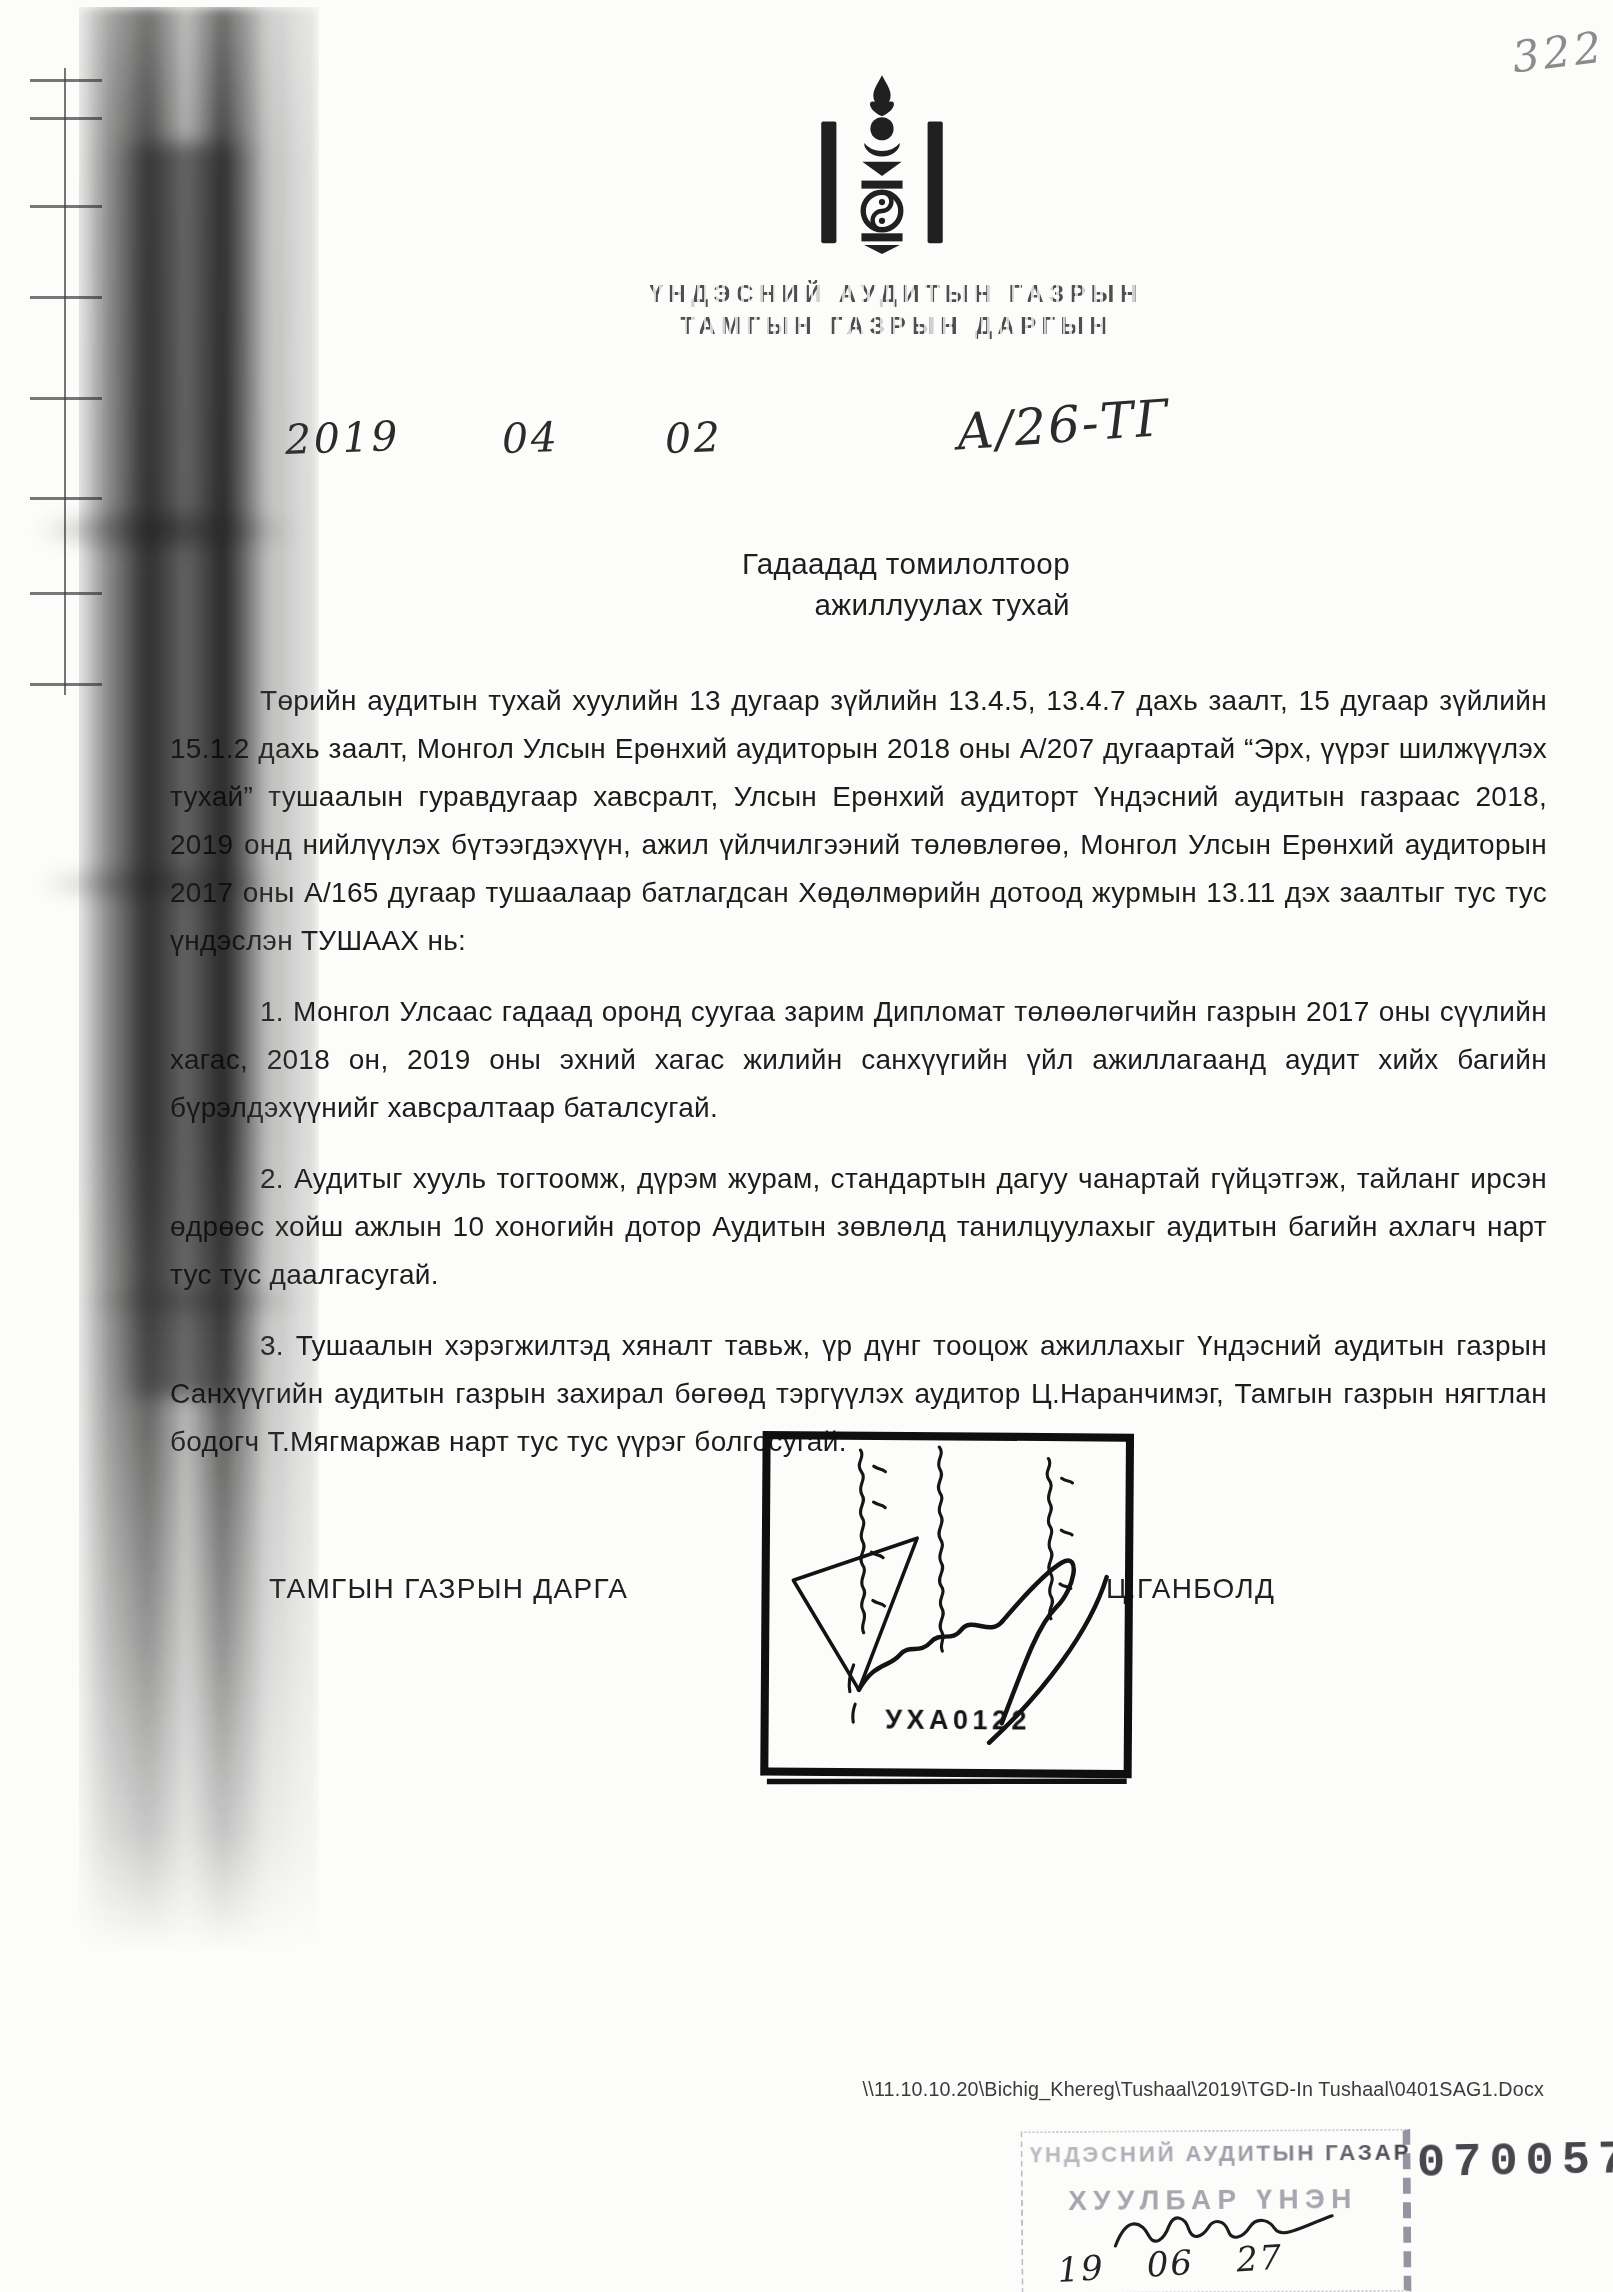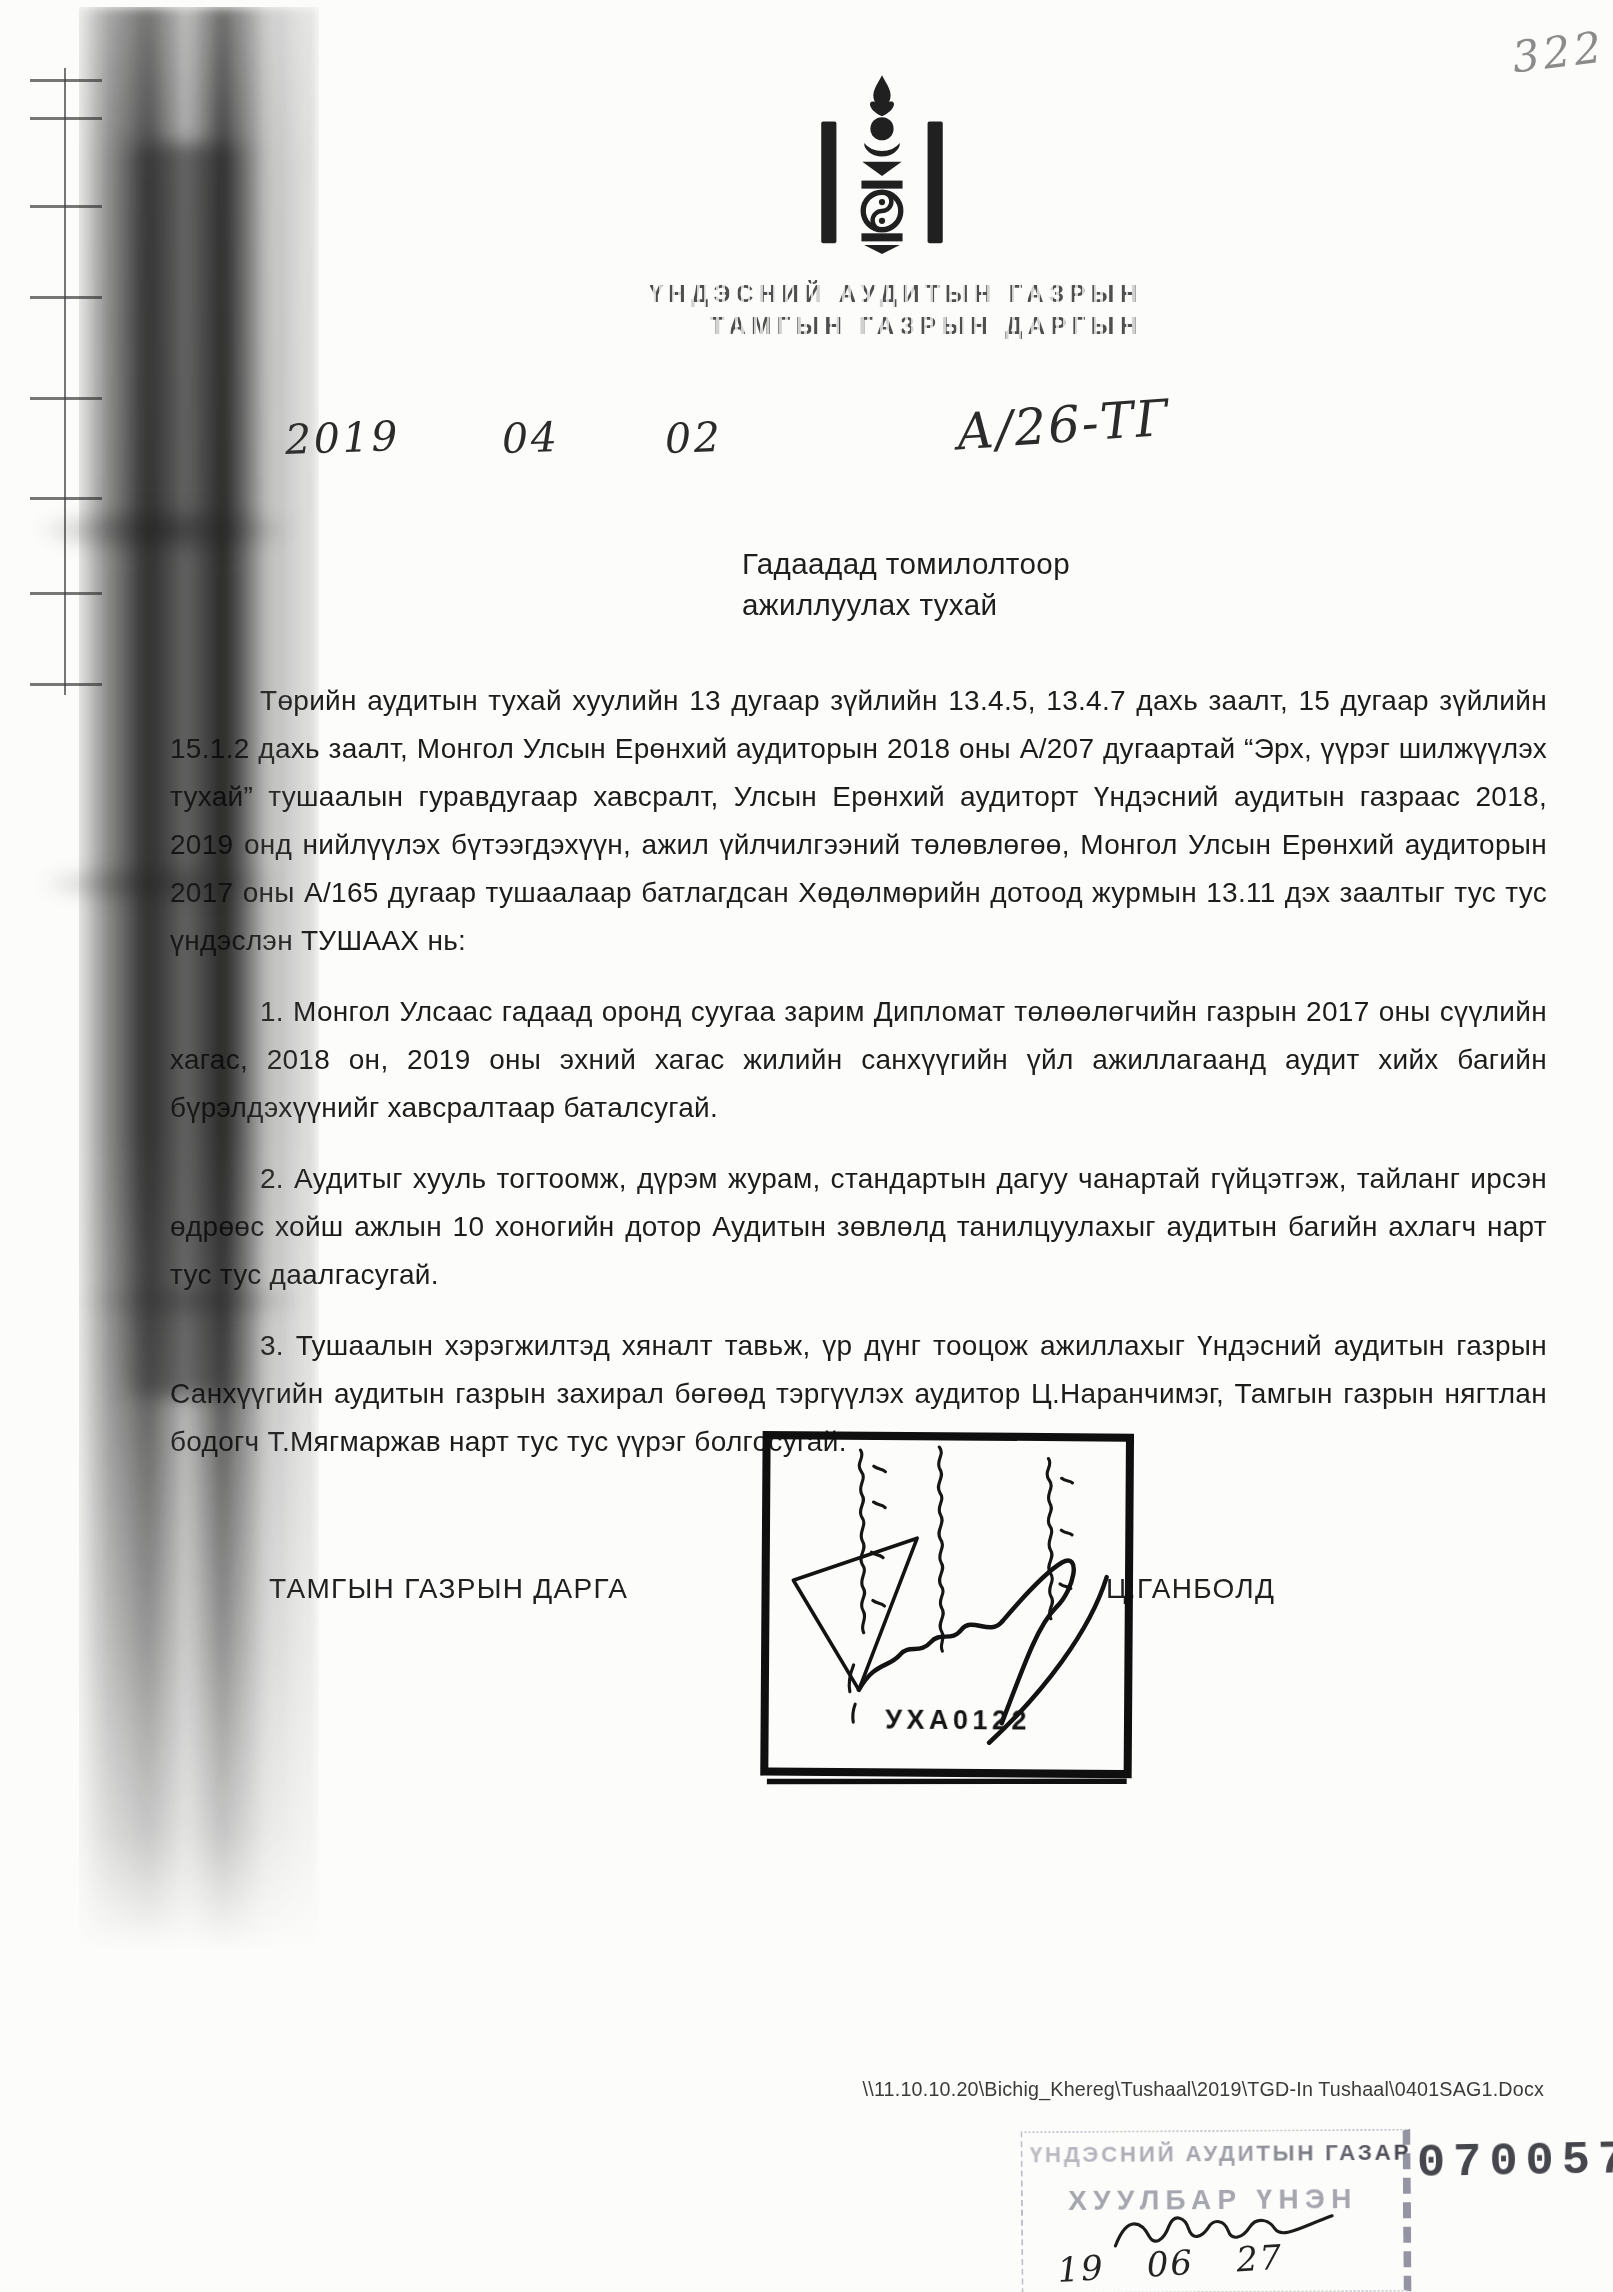--- a/index.html
+++ b/index.html
@@ -40,39 +40,39 @@
     font-family:"DejaVu Serif",serif;font-style:italic;
     font-size:43px;color:#8b8b8b;transform:rotate(-7deg);letter-spacing:3.6px;
   }
 
   
   .emblem{position:absolute;left:882px;top:75px;transform:translateX(-50%);filter:blur(0.4px);opacity:.93;}
 
   
   .letterhead{
     position:absolute;left:896px;top:278px;transform:translateX(-50%);
-    text-align:right;font-weight:bold;font-size:24px;line-height:32px;
+    text-align:center;font-weight:bold;font-size:24px;line-height:32px;
     letter-spacing:5.4px;color:#2a2a2a;white-space:nowrap;
     filter:blur(0.6px);opacity:.82;
     -webkit-mask-image:repeating-linear-gradient(to right,#000 0 3.6px, rgba(0,0,0,.25) 3.6px 6.3px);
     mask-image:repeating-linear-gradient(to right,#000 0 3.6px, rgba(0,0,0,.25) 3.6px 6.3px);
   }
 
   
   .hw{font-family:"DejaVu Serif",serif;font-style:italic;color:#2b2b2b;}
   .hw-date{position:absolute;top:414px;font-size:41px;letter-spacing:2.7px;transform:rotate(-2deg);}
   .hw-year{left:285px;}
   .hw-month{left:502px;}
   .hw-day{left:665px;}
   .hw-docnum{position:absolute;left:956px;top:396px;font-size:50px;letter-spacing:1.8px;transform:rotate(-4deg);}
 
   
   .doc-title{
     position:absolute;left:906px;top:543px;transform:translateX(-50%);
-    text-align:left;font-size:29.6px;line-height:41px;color:#1e1e1e;letter-spacing:0.4px;white-space:nowrap;
+    text-align:right;font-size:29.6px;line-height:41px;color:#1e1e1e;letter-spacing:0.4px;white-space:nowrap;
   }
 
   
   .body-col{
     position:absolute;left:170px;top:677px;width:1377px;
     font-size:28px;line-height:48px;text-align:justify;letter-spacing:0.3px;color:#1c1c1c;
   }
   .body-col p{margin:0 0 23px 0;text-indent:90px;}
 
   

